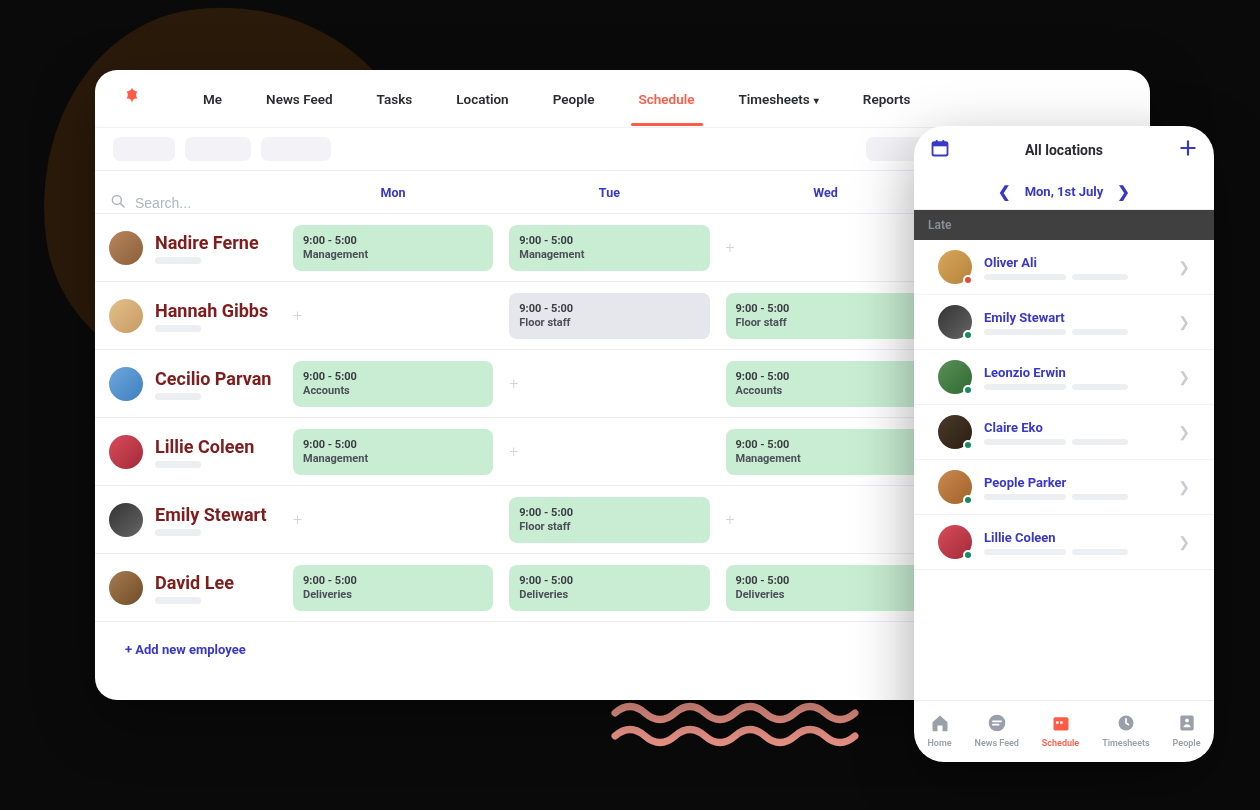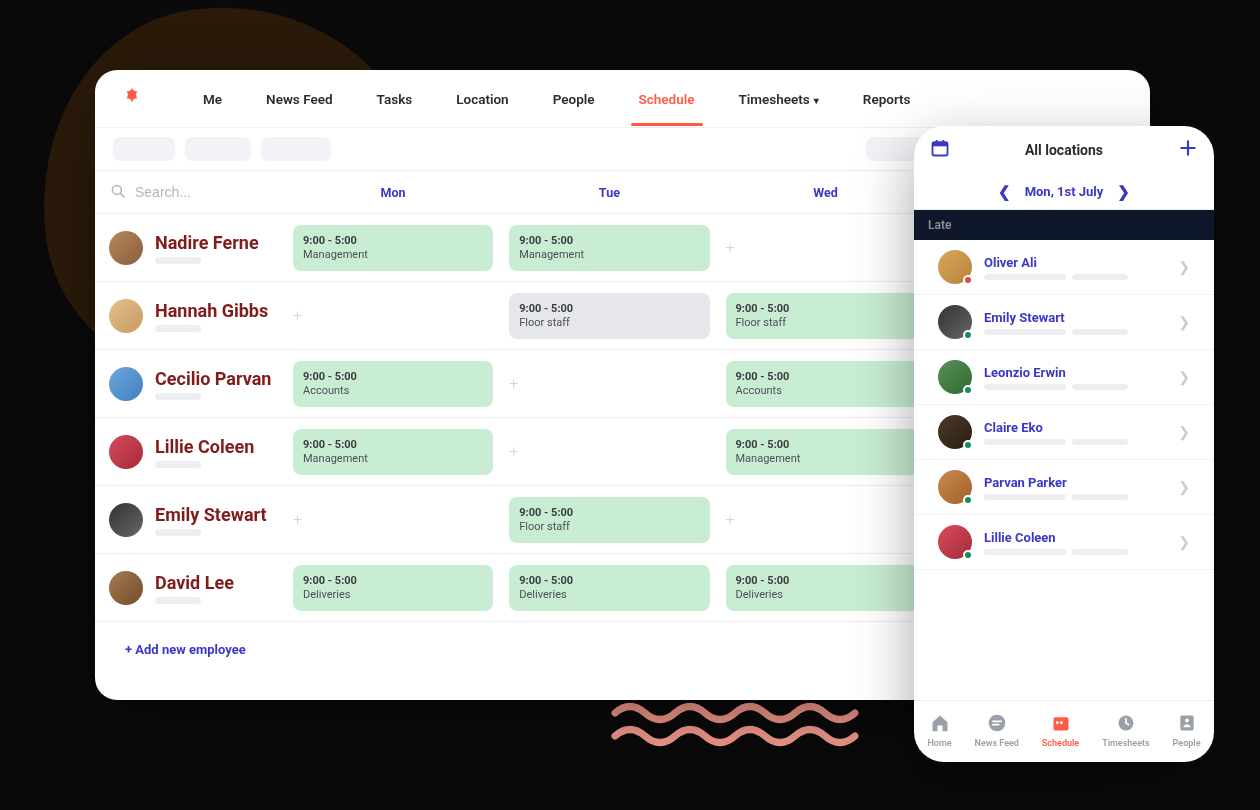--- a/index.html
+++ b/index.html
@@ -74,21 +74,21 @@
   .grid {
     display:grid;
     grid-template-columns: 190px repeat(4, 1fr);
   }
   .hcell {
     border-top:1px solid #ecedf1;
     border-bottom:1px solid #ecedf1;
     height:44px; display:flex; align-items:center; justify-content:center;
     font-size:12.5px; font-weight:700; color:#3a38c8;
   }
-  .hcell.first { justify-content:flex-start; padding-left:14px; }
+  .hcell.first { justify-content:flex-start; padding-left:14px;align-items:flex-end; }
   .search-field { display:flex; align-items:center; gap:8px; color:#9aa0a9; font-weight:500; width:100%; }
   .search-field input { border:none; outline:none; font-size:14px; color:#666; width:120px; }
   .search-field input::placeholder{ color:#b1b5bd; }
 
   .cell {
     border-bottom:1px solid #ecedf1;
     height:68px; display:flex; align-items:center; 
     padding: 6px 8px;
   }
   .cell.emp { justify-content:flex-start; padding-left:14px; gap:12px; }
@@ -102,21 +102,21 @@
 
   .shift {
     width:100%; height:46px; border-radius:8px; padding:6px 10px;
     display:flex; flex-direction:column; justify-content:center; gap:1px;
     font-size:11px; color:#3a3c44;
   }
   .shift.green { background:#c8edd2; }
   .shift.gray  { background:#e5e7ec; }
   .shift.red   { background:#fbd2d2; }
   .shift .t { font-weight:700; }
-  .shift .r { font-weight:400; color:#4d5058; }
+  .shift .r { font-weight:700; color:#4d5058; }
   .shift.red .t { color:#c0392b; font-weight:700; }
   .plus { color:#d2d4da; font-size:16px; font-weight:300; }
 
   .footer-row {
     height:54px; display:flex; align-items:center; padding-left:30px;
     border-bottom:none;
   }
   .add-emp { color:#3a38c8; font-weight:700; font-size:13px; cursor:pointer; }
 
   
@@ -134,21 +134,21 @@
   }
   .m-head .title { font-size:14px; font-weight:700; color:#2b2b32; }
   .m-date {
     height:36px; display:flex; align-items:center; justify-content:center; gap:14px;
     color:#3a38c8; font-weight:700; font-size:13px;
     border-bottom:1px solid #ecedf1;
   }
   .m-date .ch { color:#3a38c8; font-size:15px; cursor:pointer; }
   .m-section {
     padding:8px 14px; font-size:12px; font-weight:600; color:#8a8e98;
-    background:#0f172a;
+    background:#404040;
   }
   .m-row {
     display:flex; align-items:center; gap:12px; padding:10px 24px;
     border-bottom:1px solid #f1f2f5;
   }
   .m-row .av-wrap { position:relative; width:34px; height:34px; flex-shrink:0;}
   .m-row .dot { position:absolute; right:-1px; bottom:-1px; width:10px; height:10px; border-radius:50%; border:2px solid #fff; }
   .m-row .dot.red{ background:#e24a3b; }
   .m-row .dot.green{ background:#178a5f; }
   .m-row .mname { font-size:13px; font-weight:700; color:#3a38c8; }
@@ -490,21 +490,21 @@
           </div>
         </div>
         <span class="chev">❯</span>
       </div>
       <div class="m-row">
         <div class="av-wrap">
           <div class="avatar c10"></div>
           <span class="dot green"></span>
         </div>
         <div>
-          <div class="mname">Parvan Parker</div>
+          <div class="mname">People Parker</div>
           <div class="msk">
             <span class="b b1"></span>
             <span class="b b2"></span>
           </div>
         </div>
         <span class="chev">❯</span>
       </div>
       <div class="m-row">
         <div class="av-wrap">
           <div class="avatar c4"></div>

